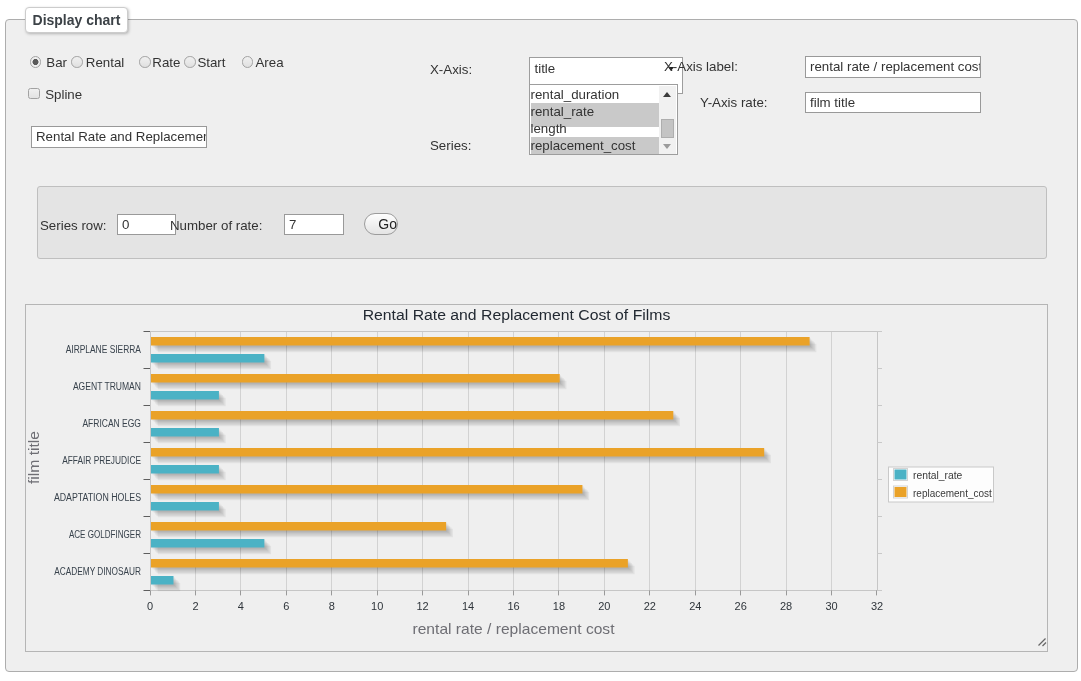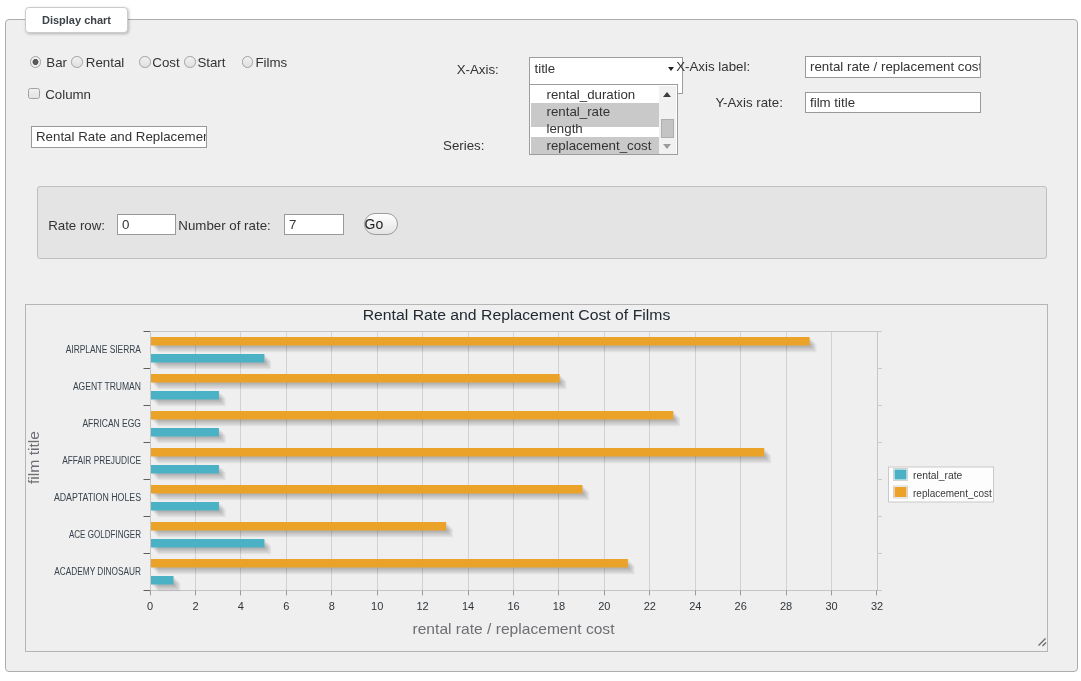--- a/index.html
+++ b/index.html
@@ -1,46 +1,46 @@
 <!DOCTYPE html>
 <html><head><meta charset="utf-8"><style>
 * { box-sizing: border-box; margin:0; padding:0; }
 body { width:1081px; height:681px; position:relative; background:#fff;
   font-family:"Liberation Sans", sans-serif; font-size:13.3px; color:#333; overflow:hidden; }
 .abs { position:absolute; }
 #fs { left:4.5px; top:18.5px; width:1073px; height:653.5px; background:#efefef;
   border:1px solid #adadad; border-radius:4px; z-index:1; }
 #lg { left:25px; top:7px; width:103px; height:26px; background:#fff; border:1px solid #ccc;
   border-radius:4px; box-shadow:1px 1px 3px rgba(0,0,0,.25); z-index:4; font-weight:bold;
-  font-size:11px; color:#3c4247; text-align:center; line-height:24px; }
+  font-size:14px; color:#3c4247; text-align:center; line-height:24px; }
 .ctl { position:absolute; z-index:3; line-height:15px; }
-.rlab { position:absolute; z-index:3; text-align:center; line-height:15px; }
+.rlab { position:absolute; z-index:3; text-align:left; line-height:15px; }
 .radio { position:absolute; z-index:3; width:11.5px; height:11.5px; border-radius:50%;
   border:1.2px solid #a2a2a2; background:linear-gradient(180deg,#f0f0f0,#e0e0e0); }
 .radio.sel { background:radial-gradient(circle at 50% 50%, #5a5a5a 0 2.7px, #efefef 3.3px); }
 .cb { position:absolute; z-index:3; width:11.6px; height:11.6px; border:1.2px solid #a2a2a2;
   border-radius:2.5px; background:linear-gradient(180deg,#f0f0f0,#e3e3e3); }
 input, .inp { position:absolute; z-index:3; border:1px solid #999; background:#fff;
   font:13.3px "Liberation Sans",sans-serif; color:#333; padding:0 0 0 4px; line-height:19px;
   white-space:nowrap; overflow:hidden; }
 #panel { left:37px; top:186px; width:1010px; height:73px; background:#e4e4e4;
   border:1px solid #bfbfbf; border-radius:3px; z-index:2; }
 #gobtn { left:363.5px; top:213px; width:34.5px; height:22.3px; border:1px solid #9c9c9c;
   border-radius:11.2px; background:linear-gradient(180deg,#fefefe,#e4e4e4); z-index:3;
-  text-align:left; line-height:20.5px; font-size:14px; color:#222; }
+  text-align:right; line-height:20.5px; font-size:14px; color:#222; }
 #chartbox { left:24.5px; top:303.5px; width:1023.5px; height:348px;
   border:1px solid #b5b5b5; z-index:1; }
 #sel { left:528.5px; top:57px; width:154.5px; height:37px; border:1px solid #9d9d9d;
   background:#fff; z-index:3; line-height:21px; padding-left:5px; }
 #sel .arr { position:absolute; right:8px; top:8.5px; width:0; height:0;
   border-left:3.8px solid transparent; border-right:3.8px solid transparent; border-top:4.8px solid #222; }
 #listbox { left:528.5px; top:84px; width:149px; height:70.5px; border:1px solid #9d9d9d;
   background:#fff; z-index:3; overflow:hidden; }
 .opt { position:absolute; left:1px; width:128px; height:24px; line-height:17.1px;
-  padding-left:16px; white-space:nowrap; }
+  padding-left:0; white-space:nowrap; }
 .optsel { background:#c9c9c9; }
 #sbar { position:absolute; right:1px; top:1px; width:17px; height:68.5px; background:#f1f1f1; }
 .sarr { position:absolute; left:4.5px; width:0; height:0; border-left:4px solid transparent;
   border-right:4px solid transparent; }
 #sthumb { position:absolute; left:2px; top:32.5px; width:13px; height:19.5px; background:#c4c4c4; border:1px solid #aeaeae; }
 </style></head>
 <body>
 <div id="fs" class="abs"></div>
 <div id="panel" class="abs"></div>
 <div id="chartbox" class="abs"></div>
@@ -214,43 +214,43 @@
 <text x="913" y="496.5" font-size="11.5" fill="#3a3a3a" textLength="78.8" lengthAdjust="spacingAndGlyphs">replacement_cost</text>
 <line x1="1038.5" y1="645.5" x2="1045.5" y2="638.5" stroke="#666" stroke-width="1.3"></line>
 <line x1="1042.5" y1="646" x2="1046" y2="642.5" stroke="#666" stroke-width="1.3"></line>
   </svg>
 <div id="lg" class="abs">Display chart</div>
 <span class="radio sel" style="left:29.6px;top:56px"></span>
 <span class="ctl" style="left:46.3px;top:54.5px">Bar</span>
 <span class="radio" style="left:71.3px;top:56px"></span>
 <span class="ctl" style="left:85.8px;top:54.5px">Rental</span>
 <span class="radio" style="left:139.0px;top:56px"></span>
-<span class="ctl" style="left:152.3px;top:54.5px">Cost</span>
+<span class="ctl" style="left:152.3px;top:54.5px">Rate</span>
 <span class="radio" style="left:184.0px;top:56px"></span>
 <span class="ctl" style="left:197.4px;top:54.5px">Start</span>
 <span class="radio" style="left:241.9px;top:56px"></span>
-<span class="ctl" style="left:255.5px;top:54.5px">Films</span>
+<span class="ctl" style="left:255.5px;top:54.5px">Area</span>
 <span class="cb" style="left:28.2px;top:87.6px"></span>
-<span class="ctl" style="left:45.2px;top:87px">Column</span>
+<span class="ctl" style="left:45.2px;top:87px">Spline</span>
 <div class="inp" style="left:31px;top:126px;width:176px;height:22px;line-height:20px">Rental Rate and Replacement Cost of Films</div>
 <div class="rlab" style="left:430px;top:61.5px;width:95.5px">X-Axis:</div>
 <div id="sel" class="abs">title<span class="arr"></span></div>
 <div id="listbox" class="abs">
   <div class="opt" style="top:1px">rental_duration</div>
   <div class="opt optsel" style="top:18.1px">rental_rate</div>
   <div class="opt" style="top:35.2px">length</div>
   <div class="opt optsel" style="top:52.3px">replacement_cost</div>
   <div id="sbar">
     <span class="sarr" style="top:6px;border-bottom:5px solid #3c3c3c"></span>
     <span id="sthumb"></span>
     <span class="sarr" style="bottom:6px;border-top:5px solid #9b9b9b"></span>
   </div>
 </div>
-<div class="rlab" style="left:416px;top:138px;width:95.5px">Series:</div>
+<div class="rlab" style="left:430px;top:138px;width:95.5px">Series:</div>
 <div class="rlab" style="left:664px;top:58.5px;width:98.3px">X-Axis label:</div>
 <div class="inp" style="left:805px;top:56px;width:176px;height:21.5px">rental rate / replacement cost</div>
 <div class="rlab" style="left:700px;top:94.5px;width:98.3px">Y-Axis rate:</div>
 <div class="inp" style="left:805px;top:91.5px;width:176px;height:21.5px">film title</div>
-<div class="rlab" style="left:40px;top:217.5px;width:73.2px">Rate row:</div>
+<div class="rlab" style="left:40px;top:217.5px;width:73.2px">Series row:</div>
 <div class="inp" style="left:117px;top:214px;width:59px;height:21px">0</div>
 <div class="rlab" style="left:170px;top:217.5px;width:109.1px">Number of rate:</div>
 <div class="inp" style="left:284px;top:214px;width:60px;height:21px">7</div>
 <div id="gobtn" class="abs">Go</div>
 
 </body></html>

